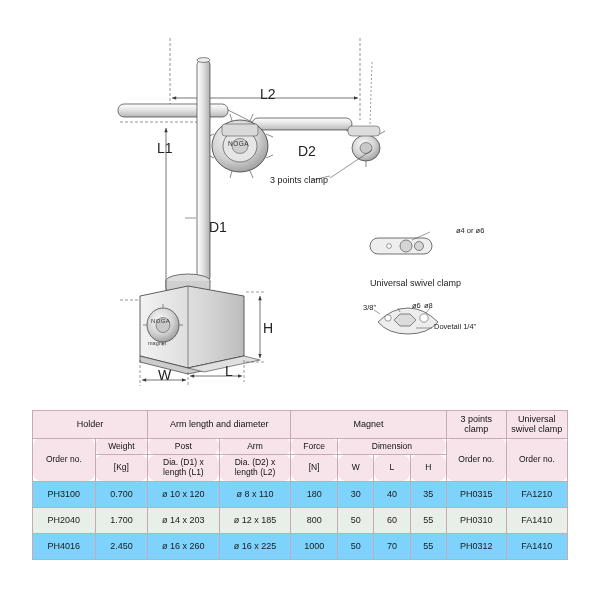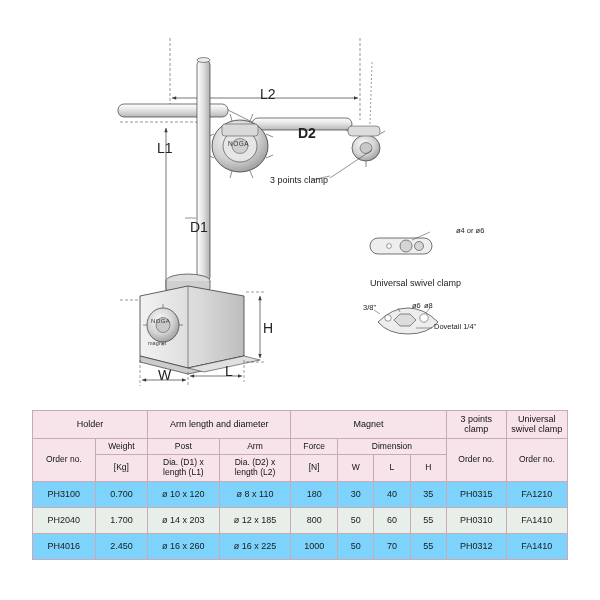--- a/index.html
+++ b/index.html
@@ -66,20 +66,21 @@
     line-height: 1.15;
   }
   table.spec thead th {
     background: #f7e4ea;
     color: #111;
     font-size: 9px;
   }
   table.spec thead th.sub {
     background: #f7e4ea;
     font-size: 8.5px;
+    border-radius: 8px;
   }
   table.spec tbody td {
     background: #7dd3fc;
     height: 19px;
   }
   table.spec tbody tr.alt td {
     background: #e8eee8;
   }
   .col-order { width: 62px; }
   .col-weight { width: 50px; }
@@ -213,22 +214,22 @@
           <line x1="380" y1="314" x2="374" y2="310" stroke-width="0.5"></line>
           <line x1="400" y1="312" x2="398" y2="308" stroke-width="0.5"></line>
           <line x1="426" y1="313" x2="430" y2="308" stroke-width="0.5"></line>
           <line x1="416" y1="328" x2="432" y2="328" stroke-width="0.5"></line>
         </g>
       </g>
     </svg>
 
     <div class="dwg-label" style="left:260px; top:86px;">L2</div>
     <div class="dwg-label" style="left:157px; top:140px;">L1</div>
-    <div class="dwg-label" style="left:190px; top:219px;">D1</div>
-    <div class="dwg-label" style="left:298px; top:125px;font-weight:bold;">D2</div>
+    <div class="dwg-label" style="left:209px; top:219px;">D1</div>
+    <div class="dwg-label" style="left:298px; top:143px;">D2</div>
     <div class="dwg-label" style="left:263px; top:320px;">H</div>
     <div class="dwg-label" style="left:158px; top:367px;">W</div>
     <div class="dwg-label" style="left:225px; top:363px;">L</div>
 
     <div class="dwg-label small" style="left:228px; top:140px; font-size:6.5px; letter-spacing:0.5px; color:#333;">NOGA</div>
     <div class="dwg-label small" style="left:151px; top:318px; font-size:6px; letter-spacing:0.4px; color:#333;">NOGA</div>
     <div class="dwg-label small" style="left:148px; top:340px; font-size:5.5px; color:#444;">magnet</div>
 
     <div class="dwg-caption" style="left:270px; top:175px;">3 points clamp</div>
     <div class="dwg-caption" style="left:370px; top:278px;">Universal swivel clamp</div>

